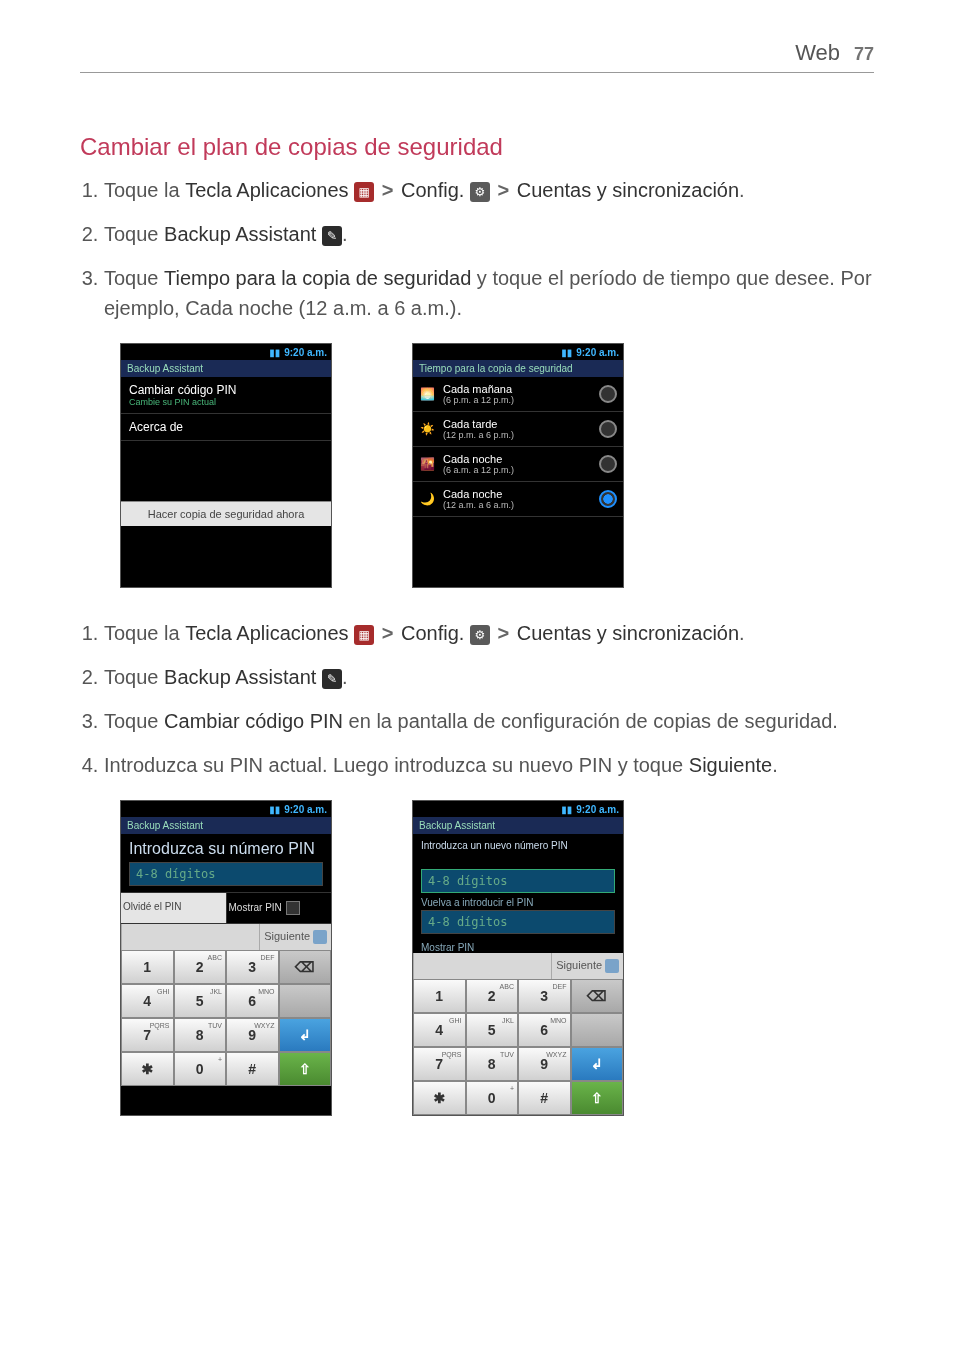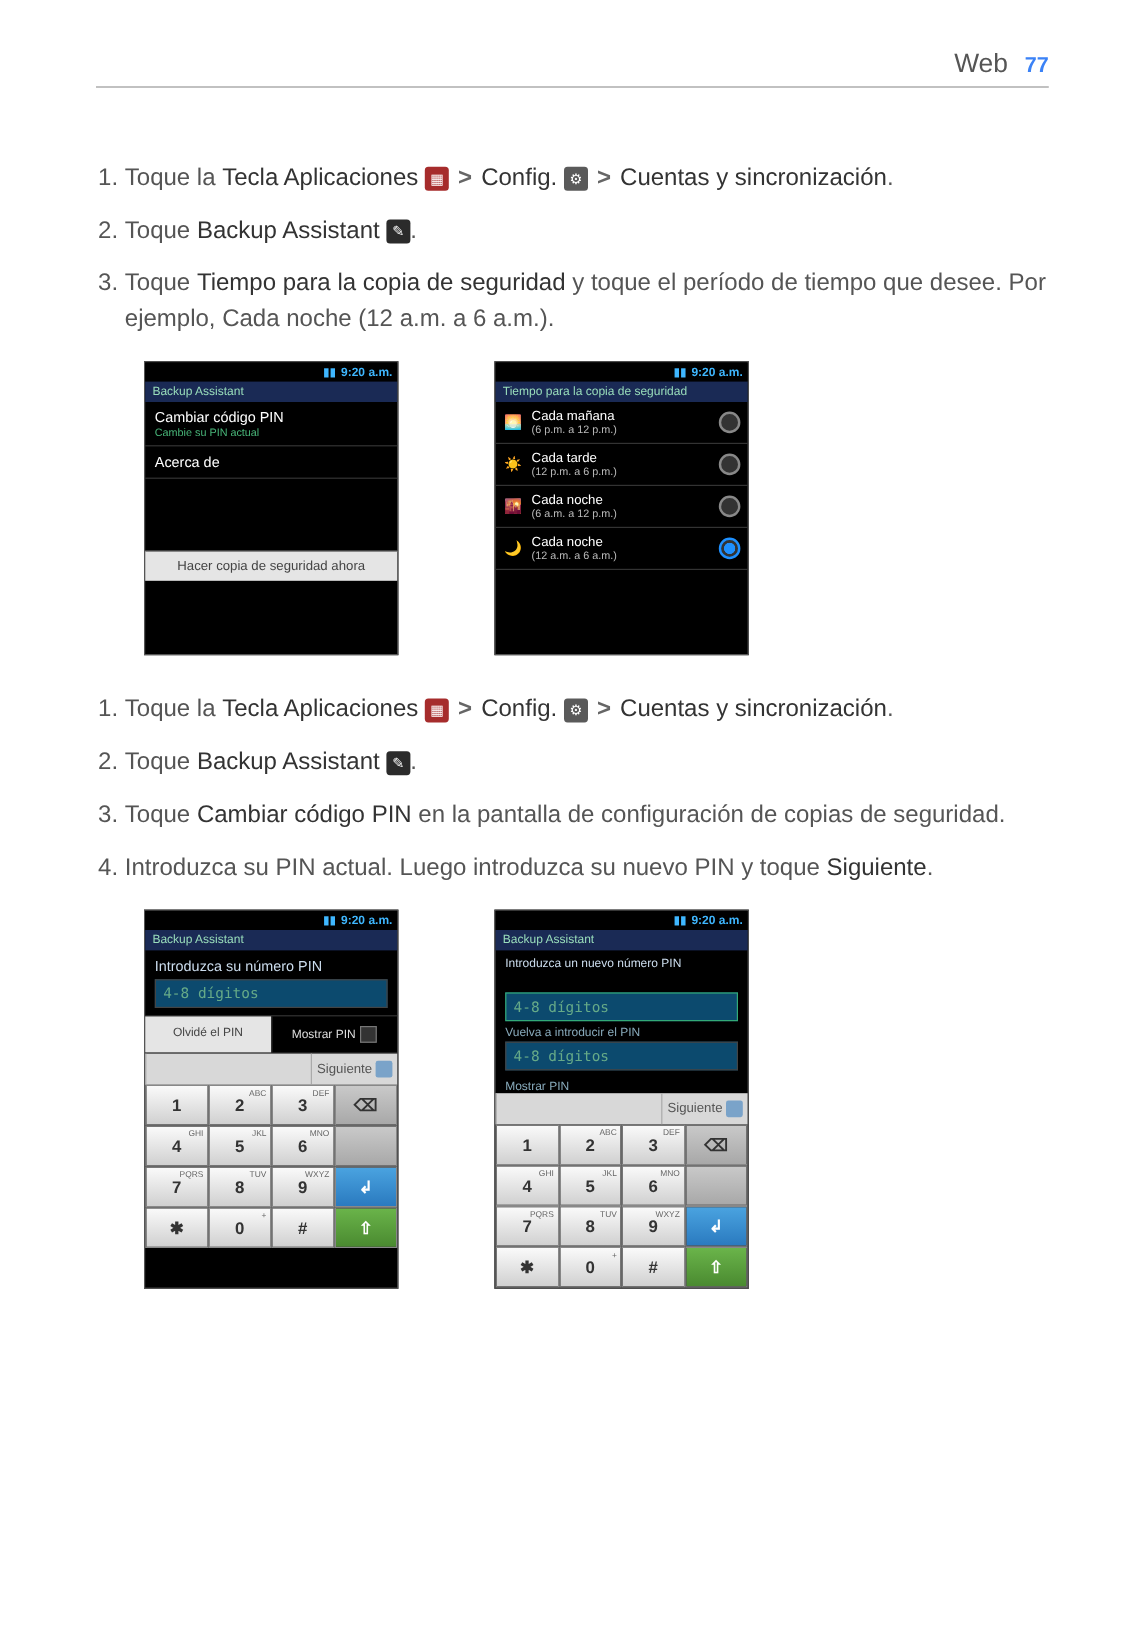--- a/index.html
+++ b/index.html
@@ -23,21 +23,21 @@
     margin-bottom: 60px;
     gap: 14px;
   }
   .header-title {
     font-size: 22px;
     color: #555;
   }
   .header-page {
     font-size: 18px;
     font-weight: bold;
-    color: #3b82f6;
+    color: #737373;
   }
   h2 {
     color: #c13a5a;
     font-weight: normal;
     font-size: 24px;
     margin: 30px 0 14px 0;
   }
   ol {
     padding-left: 24px;
     margin: 0 0 20px 0;
@@ -104,21 +104,21 @@
   .radio.sel { border-color:#1e90ff; background:radial-gradient(circle,#1e90ff 45%,#333 50%);}
 
   
   .input-row { padding:6px 8px; }
   .input-box {
     background:#0c4a6e; border:1px solid #444; color:#6a8; padding:4px 6px;
     font-family: monospace; font-size:12px;
   }
   .sub-label { color:#8ab; font-size:10px; padding:2px 8px 0 8px; }
   .mid-row { display:flex; border-top:1px solid #333; border-bottom:1px solid #333;}
-  .mid-row .cell { flex:1; text-align:center; padding:8px 2px; font-size:10px; color:#ddd; }
+  .mid-row .cell { flex:1; text-align:left; padding:8px 2px; font-size:10px; color:#ddd; }
   .mid-row .cell.light { background:#e5e5e5; color:#444; }
   .mid-row .cell.split { border-left:1px solid #333;}
   .mid-row .chk { width:12px;height:12px;border:1px solid #777;background:#333;display:inline-block;vertical-align:middle;margin-left:4px;}
   .next-row { display:flex; background:#d8d8d8; }
   .next-row .ncell { flex:1; text-align:center; padding:6px 2px; font-size:11px; color:#555; border-left:1px solid #aaa;}
   .next-row .ncell.wide{flex:2;}
   .next-row .arrow { width:14px;height:14px; background:#7aa3c9; display:inline-block; vertical-align:middle; border-radius:2px;}
   .keypad { display:grid; grid-template-columns:repeat(4,1fr); }
   .key {
     background:linear-gradient(#fafafa,#d0d0d0);
@@ -136,20 +136,21 @@
 </style>
 </head>
 <body>
 
 <div class="page">
   <div class="header-row">
     <span class="header-title">Web</span>
     <span class="header-page">77</span>
   </div>
 
+  <h2>Cambiar el plan de copias de seguridad</h2>
   <ol>
     <li>
       <span>Toque la </span><span class="bold">Tecla Aplicaciones</span>
       <span class="icon-box icon-apps">▦</span>
       <span class="gt"> &gt; </span><span class="bold">Config.</span>
       <span class="icon-box icon-config">⚙</span>
       <span class="gt"> &gt; </span><span class="bold">Cuentas y sincronización</span><span>.</span>
     </li>
     <li>
       <span>Toque </span><span class="bold">Backup Assistant</span>
@@ -247,21 +248,21 @@
 
   <div class="shots-row">
 
     <div class="phone">
       <div class="statusbar">
           <span>▮▮</span>
           <span class="time">9:20 a.m.</span>
         </div>
       <div class="titlebar">Backup Assistant</div>
       <div class="input-row">
-        <div style="color:#cde;font-size:12px;margin-bottom:4px;">Introduzca su número PIN</div>
+        <div style="color:#cde;font-size:16px;margin-bottom:4px;">Introduzca su número PIN</div>
         <div class="input-box">4-8 dígitos</div>
       </div>
       <div class="mid-row">
         <div class="cell light">Olvidé el PIN</div>
         <div class="cell split"><span>Mostrar PIN</span><span class="chk"></span></div>
       </div>
       <div class="next-row">
         <div class="ncell wide"></div>
         <div class="ncell"><span>Siguiente</span> <span class="arrow"></span></div>
       </div>

